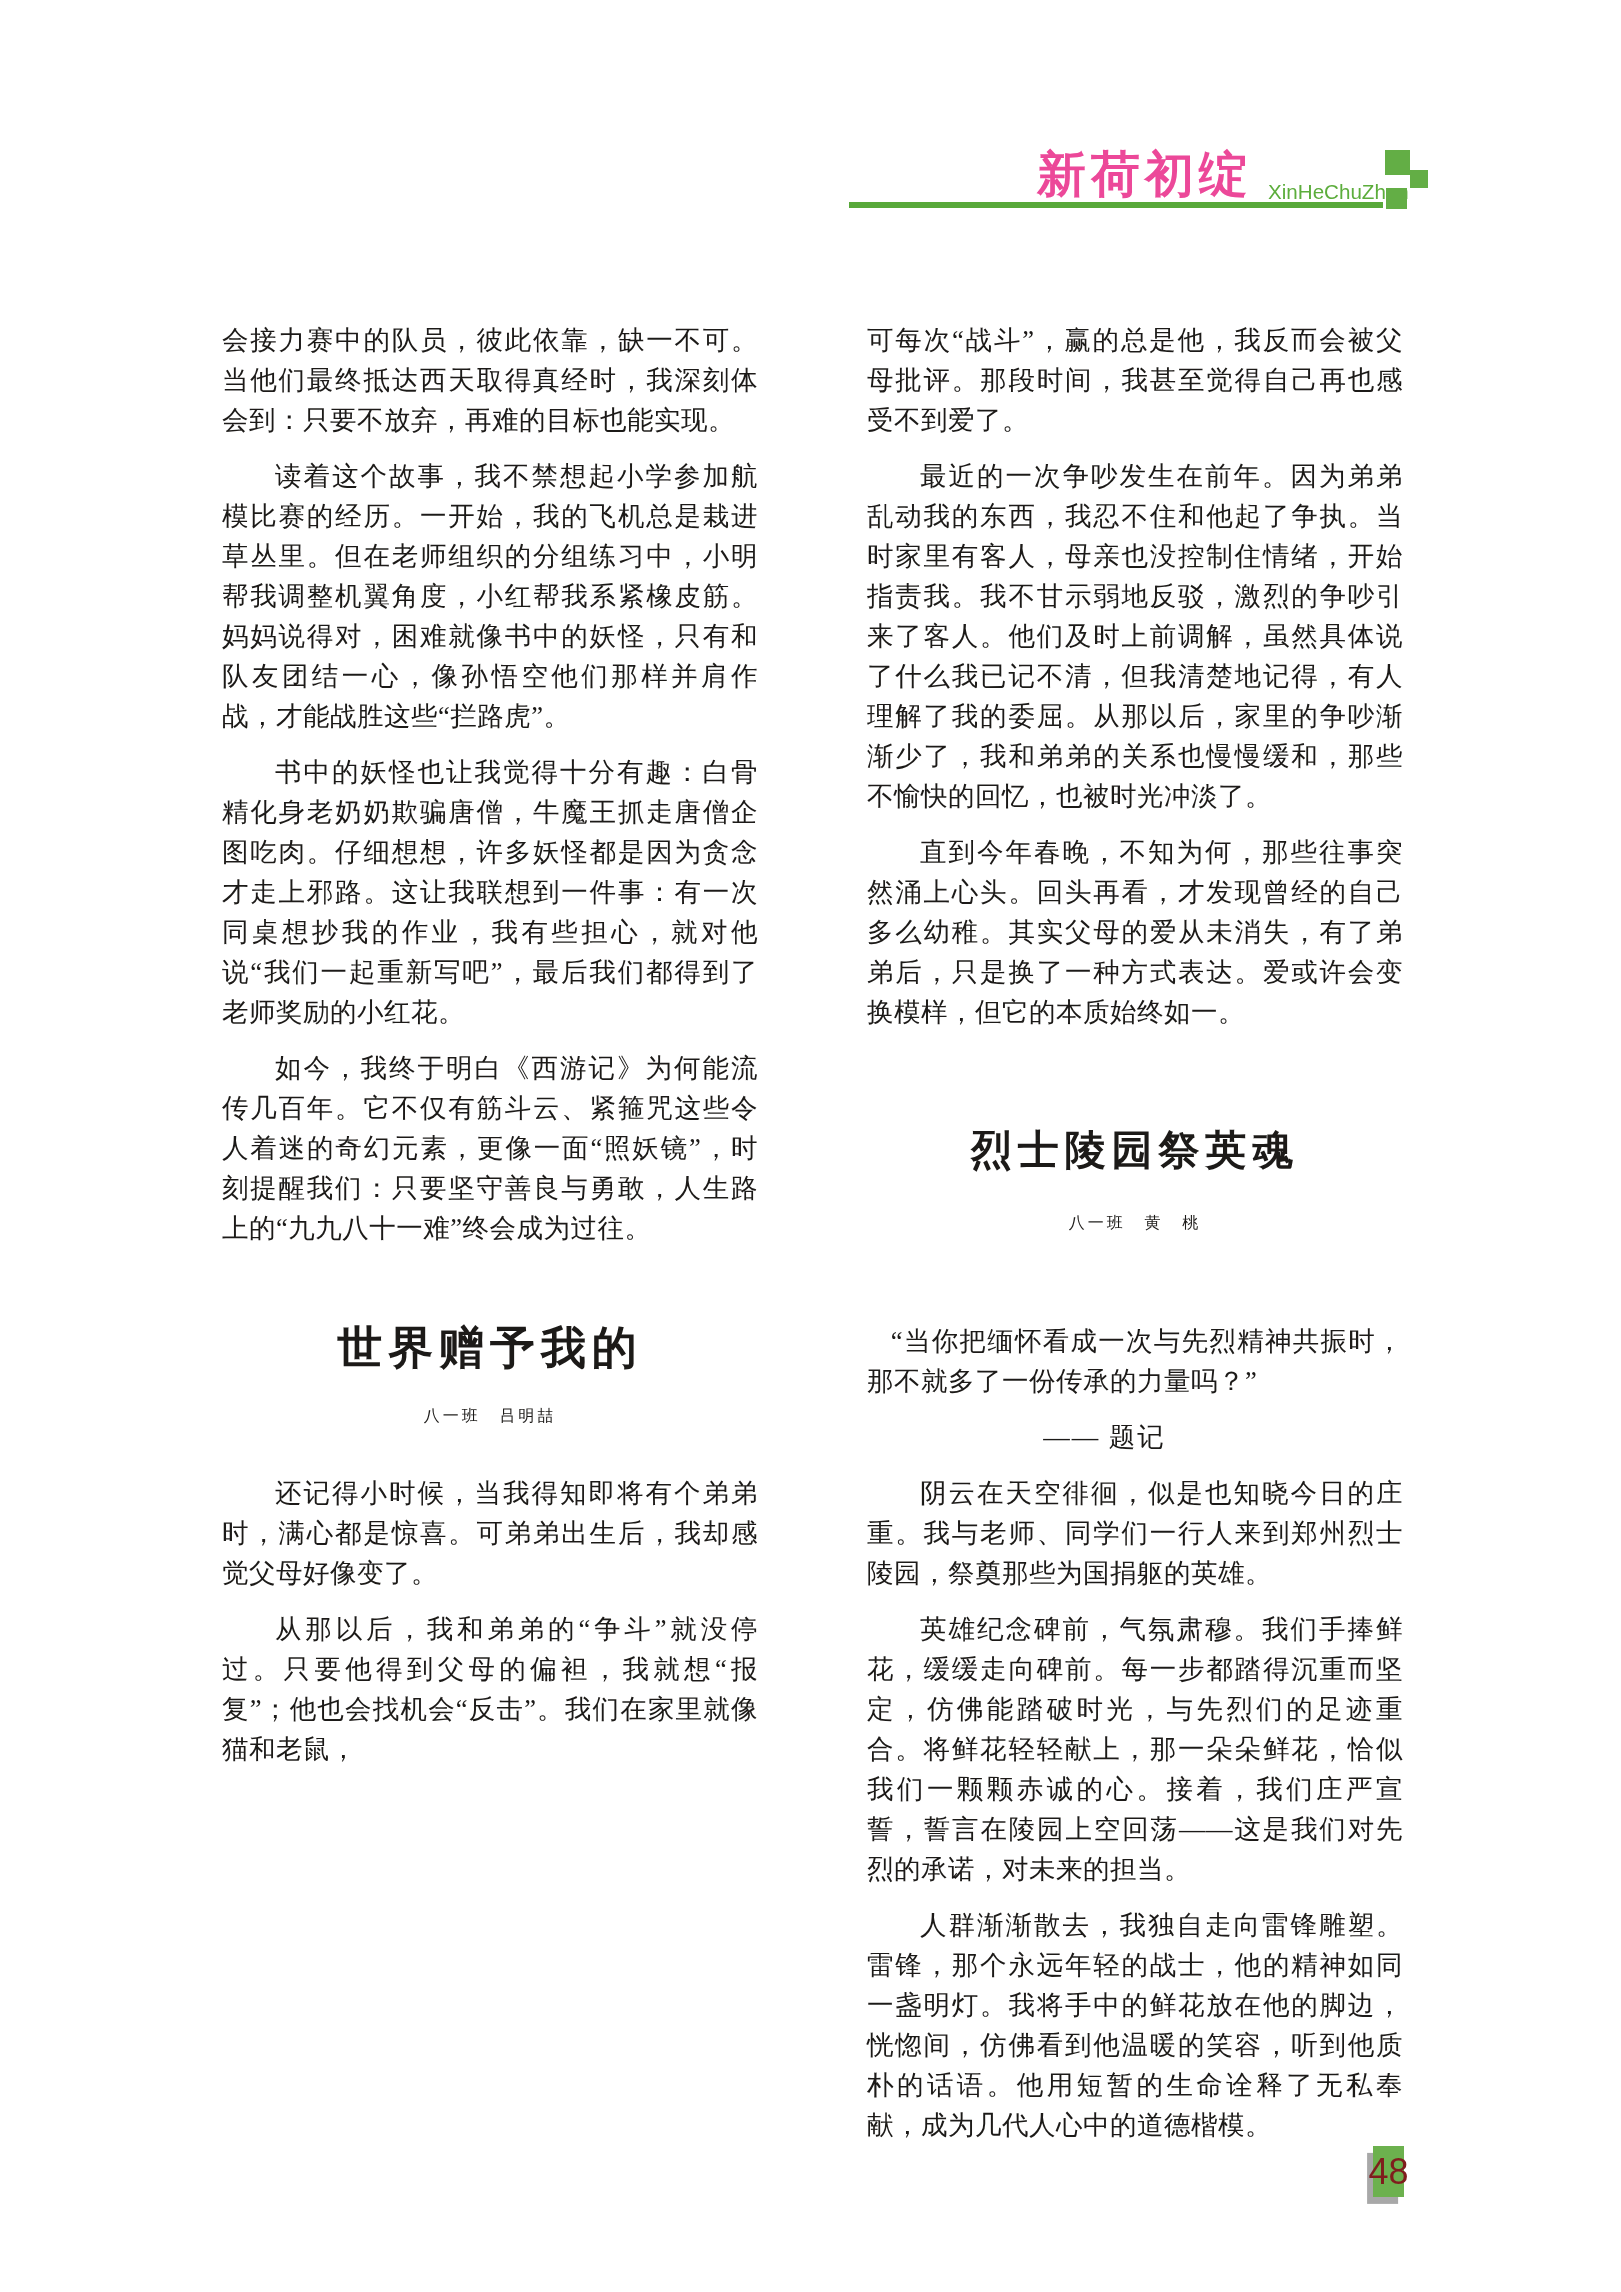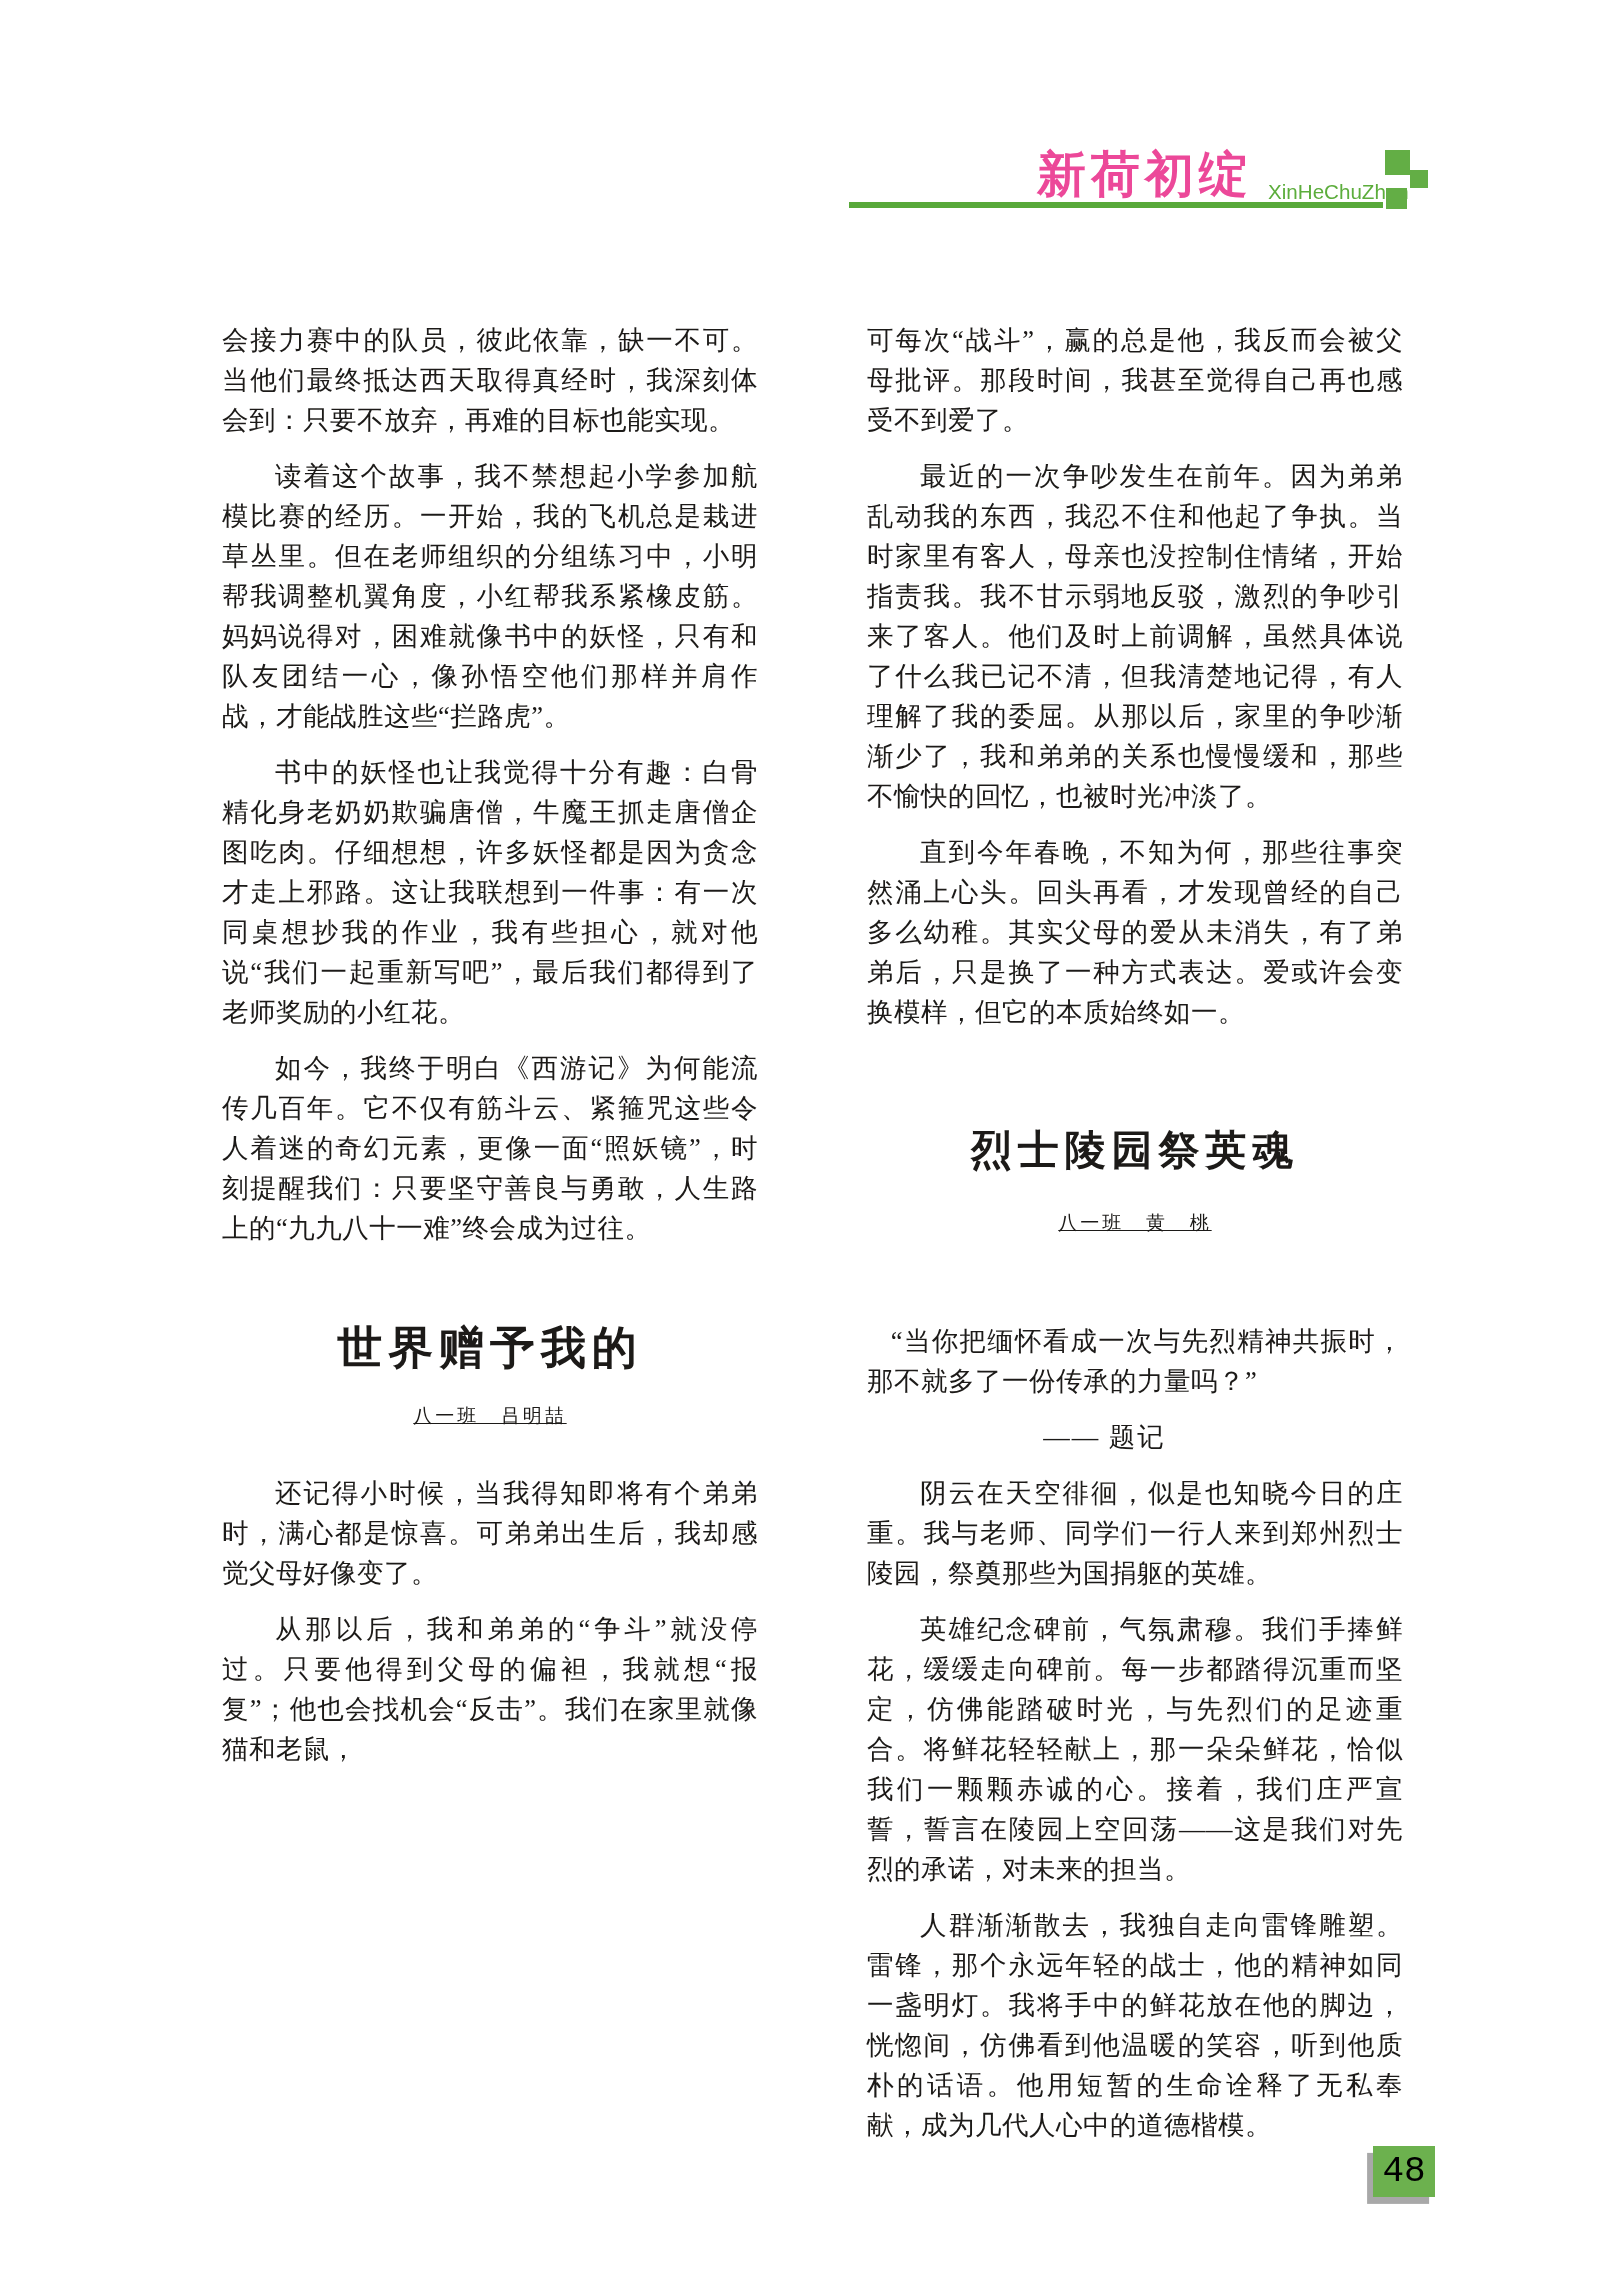--- a/index.html
+++ b/index.html
@@ -35,39 +35,39 @@
   .col p { margin:16px; text-indent:2em; }
   .col p.cont { text-indent:0; }
 
   .essay-title {
     text-align:center; font-weight:bold; text-indent:0 !important;
     letter-spacing:5.9px; white-space:nowrap;
   }
   .essay-title.t-left  { margin-top:74px; font-size:45px; line-height:53px; }
   .essay-title.t-right { margin-top:94px; font-size:41px; line-height:49px; }
   .essay-author {
-    text-align:center; text-indent:0 !important; font-size:19px; line-height:29px;
-    letter-spacing:2.9px; white-space:nowrap;text-decoration:underline;
+    text-align:center; text-indent:0 !important; font-size:16px; line-height:29px;
+    letter-spacing:2.9px; white-space:nowrap;
   }
   .essay-author.a-left  { margin-top:25.5px; }
   .essay-author.a-right { margin-top:33px; }
   .first-body { margin-top:43px !important; }
 
   .epigraph { margin-top:84px !important; text-indent:0.9em !important; }
   .epigraph-attr {
     margin:3.9px 0 0 0 !important; text-indent:0 !important;
     text-align:center; padding-right:61px; letter-spacing:2px;
   }
 
   
   .page-badge {
-    position:absolute; left:1373px; top:2146px; width:62px; height:51px;
+    position:absolute; left:1373px; top:2146px; width:31px; height:51px;
     background:#6CB14E; box-shadow:-5.9px 6.9px 0 #A8A8A8;
     display:flex; align-items:center; justify-content:center;
-    color:#000000; font-family:Liberation Mono, monospace;
+    color:#7f1d1d; font-family:Liberation Sans, sans-serif;
     font-size:36px; font-weight:500;
   }
 </style>
 </head>
 <body>
 
 <div class="page">
 
   <div class="header-rule"></div>
   <div class="journal-title">新荷初绽</div>

